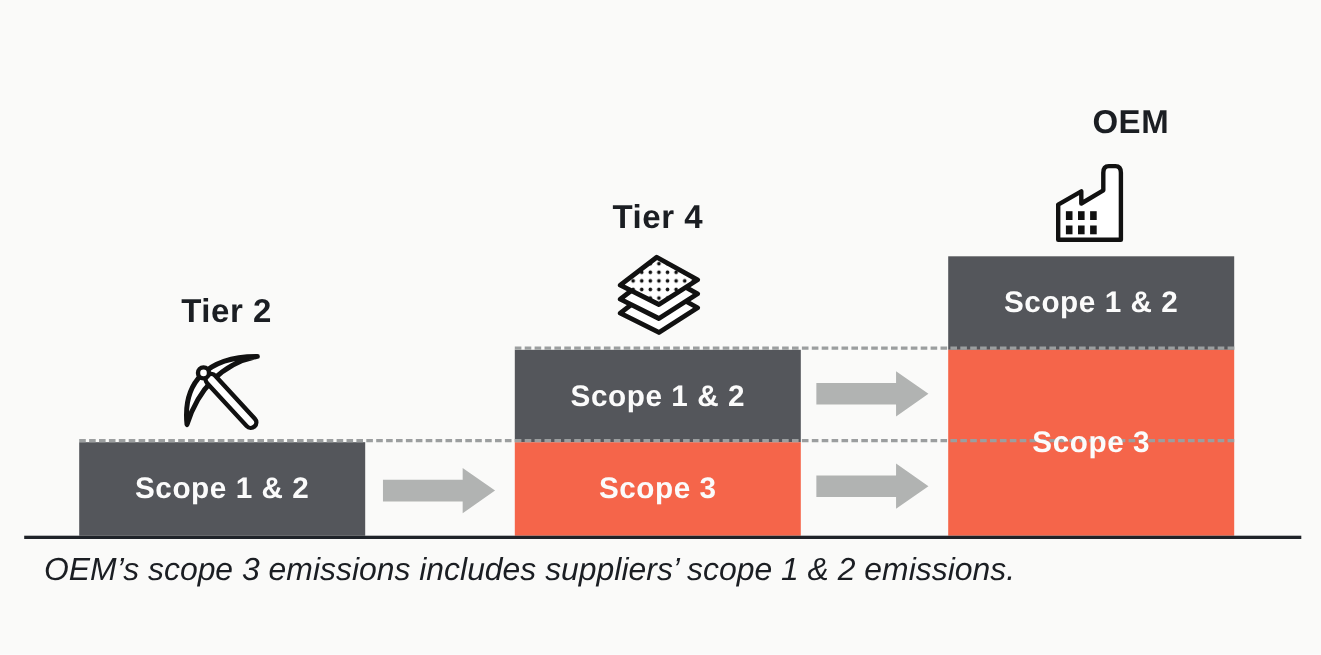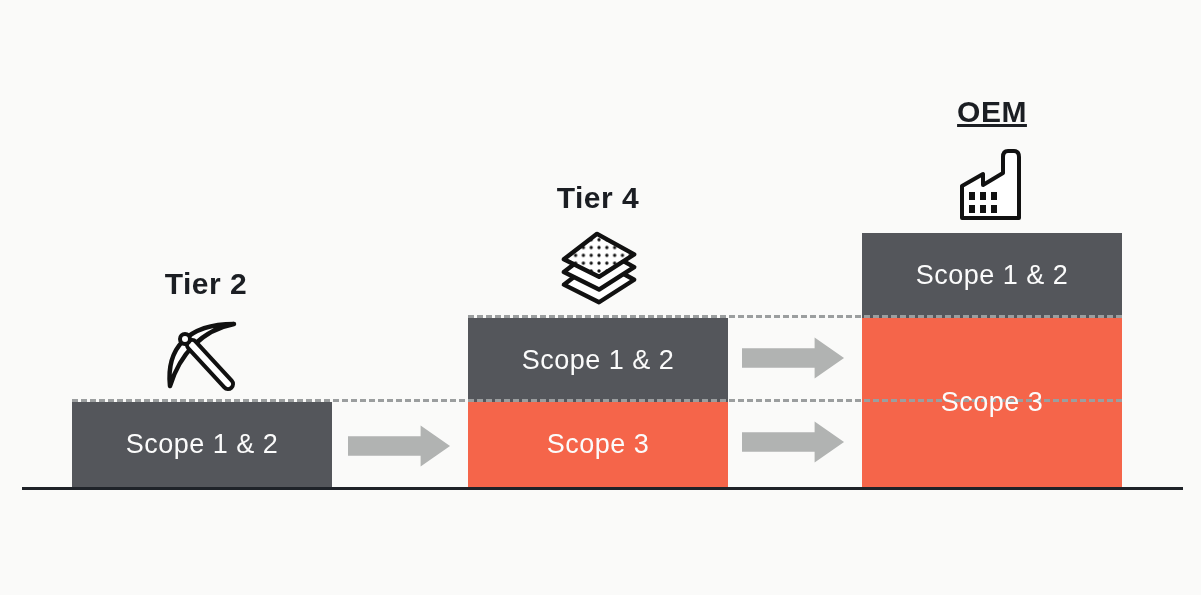--- a/index.html
+++ b/index.html
@@ -23,21 +23,21 @@
     position:absolute;width:260px;text-align:center;
     font-size:30px;font-weight:700;color:var(--text-dark);letter-spacing:.5px;
   }
   .box{
     position:absolute;display:flex;align-items:center;justify-content:center;
   }
   .box.dark{background:var(--dark-box);}
   .box.orange{background:var(--orange-box);text-align:right;}
   .box-label{
     position:relative;z-index:5;
-    color:var(--box-label);font-size:27px;font-weight:400;letter-spacing:.5px;
+    color:var(--box-label);font-size:27px;font-weight:700;letter-spacing:.5px;
   }
   .dashed{
     position:absolute;height:0;border-top:3px dashed var(--dashed-line);z-index:2;
   }
   .baseline{
     position:absolute;left:22px;top:487px;width:1161px;height:3px;
     background:var(--baseline);z-index:4;
   }
   .arrow{position:absolute;width:104px;height:44px;z-index:3;}
   .caption{
@@ -79,21 +79,21 @@
     <polygon points="0,12 74,12 74,1 104,22 74,43 74,32 0,32" fill="var(--arrow)"></polygon>
   </svg>
   <svg class="arrow" style="left:742px;top:420px;" viewBox="0 0 106 44">
     <polygon points="0,12 74,12 74,1 104,22 74,43 74,32 0,32" fill="var(--arrow)"></polygon>
   </svg>
 
   <div class="baseline"></div>
 
   <div class="tier-title" style="left:76px;top:267px;">Tier 2</div>
   <div class="tier-title" style="left:468px;top:181px;">Tier 4</div>
-  <div class="tier-title" style="left:862px;top:95px;text-decoration:underline;">OEM</div>
+  <div class="tier-title" style="left:898px;top:95px;">OEM</div>
 
   <svg class="icon" style="left:158px;top:314px;" width="84" height="84" viewBox="0 0 84 84">
     <path d="M12 72 C8 34 30 10 76 10 C44 16 22 40 12 72 Z" fill="#fff" stroke="var(--icon-stroke)" stroke-width="4.5" stroke-linejoin="round"></path>
     <line x1="34" y1="31" x2="70" y2="70" stroke="var(--icon-stroke)" stroke-width="14" stroke-linecap="round"></line>
     <line x1="34" y1="31" x2="70" y2="70" stroke="#fff" stroke-width="6" stroke-linecap="round"></line>
     <circle cx="27" cy="25" r="5" fill="#fff" stroke="var(--icon-stroke)" stroke-width="4"></circle>
   </svg>
 
   <svg class="icon" style="left:556px;top:228px;" width="88" height="84" viewBox="0 0 90 86">
     <defs>
@@ -110,14 +110,15 @@
   <svg class="icon" style="left:950px;top:142px;" width="80" height="80" viewBox="0 0 80 80">
     <path d="M12 76 L12 44 L33 32 L33 43 L53 31 L53 15 Q53 9 58 9 L64 9 Q69 9 69 15 L69 76 Z" fill="#fff" stroke="var(--icon-stroke)" stroke-width="4" stroke-linejoin="round"></path>
     <rect x="19" y="50" width="6" height="8" fill="var(--icon-stroke)"></rect>
     <rect x="30" y="50" width="6" height="8" fill="var(--icon-stroke)"></rect>
     <rect x="41" y="50" width="6" height="8" fill="var(--icon-stroke)"></rect>
     <rect x="19" y="63" width="6" height="8" fill="var(--icon-stroke)"></rect>
     <rect x="30" y="63" width="6" height="8" fill="var(--icon-stroke)"></rect>
     <rect x="41" y="63" width="6" height="8" fill="var(--icon-stroke)"></rect>
   </svg>
 
+  <div class="caption">OEM’s scope 3 emissions includes suppliers’ scope 1 &amp; 2 emissions.</div>
 
 </div>
 
 </body></html>

